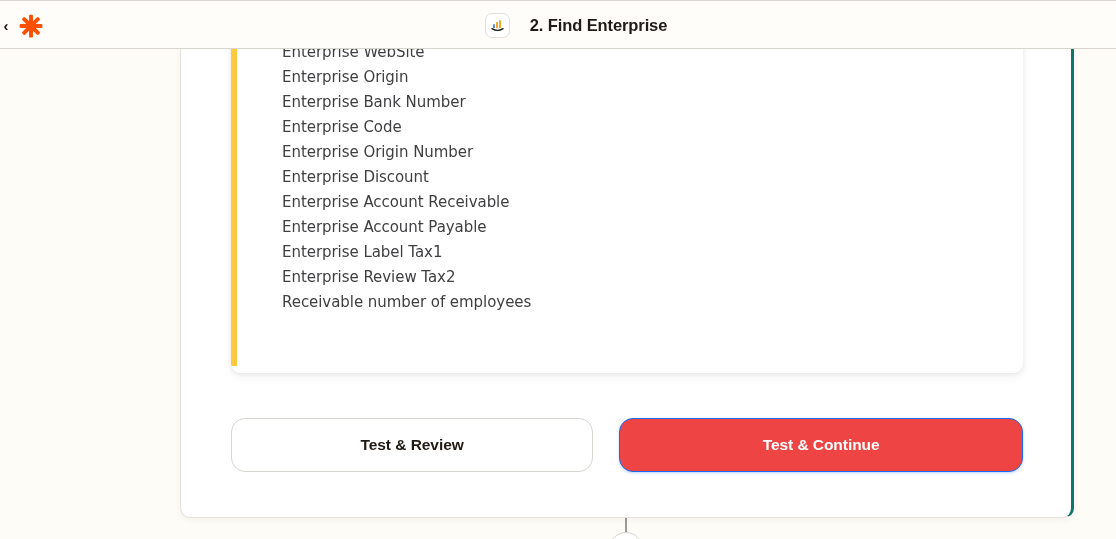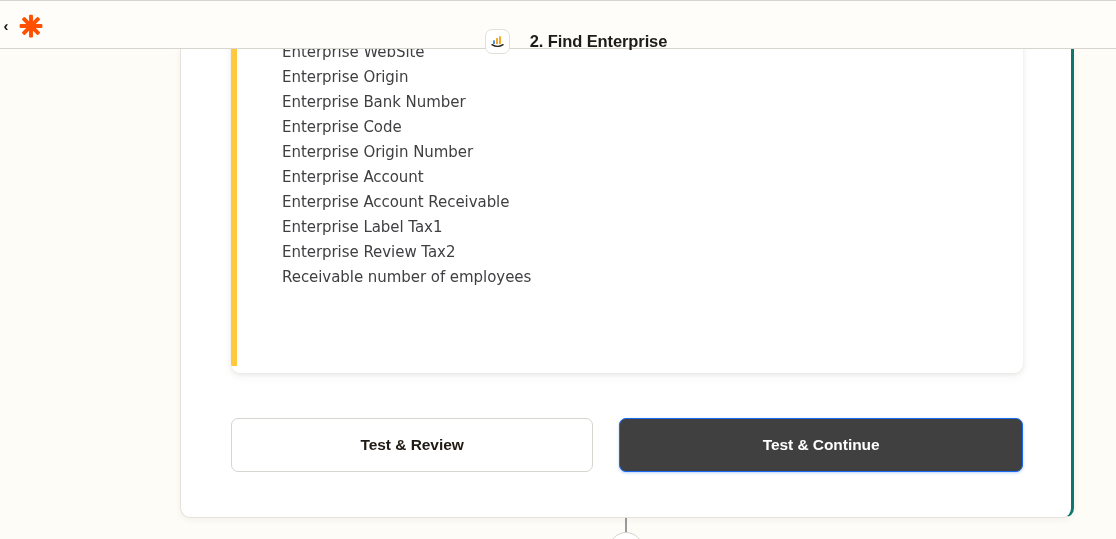--- a/index.html
+++ b/index.html
@@ -68,21 +68,21 @@
     width: 26px;
     height: 26px;
     display: block;
     cursor: pointer;
   }
 
   .header-center {
     position: absolute;
     left: 0;
     right: 0;
-    top: 16px;
+    top: 0;
     height: 49px;
     display: flex;
     align-items: center;
     justify-content: center;
     gap: 20px;
     pointer-events: none;
     padding-left: 36px;
   }
 
   .app-icon-box {
@@ -173,21 +173,21 @@
     left: 50px;
     top: 369px;
     width: 792px;
     height: 54px;
     display: flex;
     gap: 26px;
   }
 
   .btn {
     height: 54px;
-    border-radius: 7px;
+    border-radius: 14px;
     display: flex;
     align-items: center;
     justify-content: center;
     font-size: 15.5px;
     font-weight: 700;
     cursor: pointer;
     box-sizing: border-box;
     letter-spacing: -0.05px;
     user-select: none;
     text-align: right;
@@ -195,21 +195,21 @@
 
   .btn-secondary {
     width: 383px;
     background: #ffffff;
     border: 1px solid #d7d5d0;
     color: #201a14;
   }
 
   .btn-primary {
     width: 427px;
-    background: #404040;
+    background: #ef4444;
     border: 1px solid #1a6af0;
     color: #ffffff;
     box-shadow: 0 1px 3px rgba(26,106,240,0.30);
   }
 
   
   .connector-line {
     position: absolute;
     left: 625px;
     top: 518px;
@@ -281,22 +281,23 @@
   <div class="outer-card">
 
     <div class="field-panel">
       <div class="field-panel-accent"></div>
       <ul class="field-list">
         <li class="field-item">Enterprise WebSite</li>
         <li class="field-item">Enterprise Origin</li>
         <li class="field-item">Enterprise Bank Number</li>
         <li class="field-item">Enterprise Code</li>
         <li class="field-item">Enterprise Origin Number</li>
-        <li class="field-item">Enterprise Account</li>
+        <li class="field-item">Enterprise Discount</li>
         <li class="field-item">Enterprise Account Receivable</li>
+        <li class="field-item">Enterprise Account Payable</li>
         <li class="field-item">Enterprise Label Tax1</li>
         <li class="field-item">Enterprise Review Tax2</li>
         <li class="field-item">Receivable number of employees</li>
       </ul>
     </div>
 
     <div class="button-row">
       <div class="btn btn-secondary">Test &amp; Review</div>
       <div class="btn btn-primary">Test &amp; Continue</div>
     </div>

